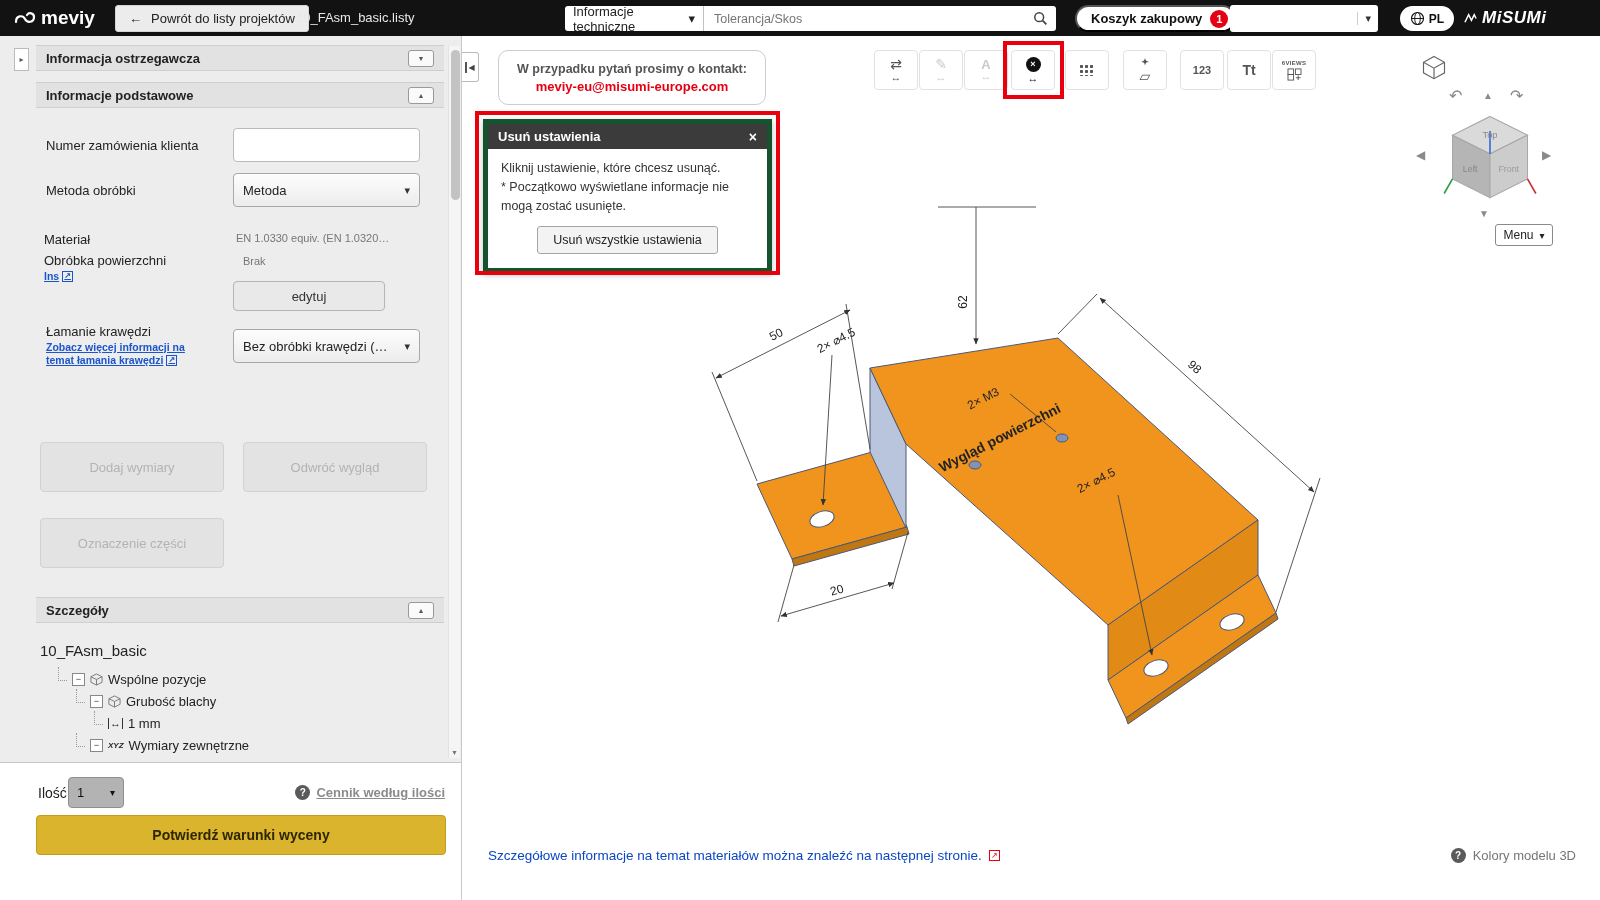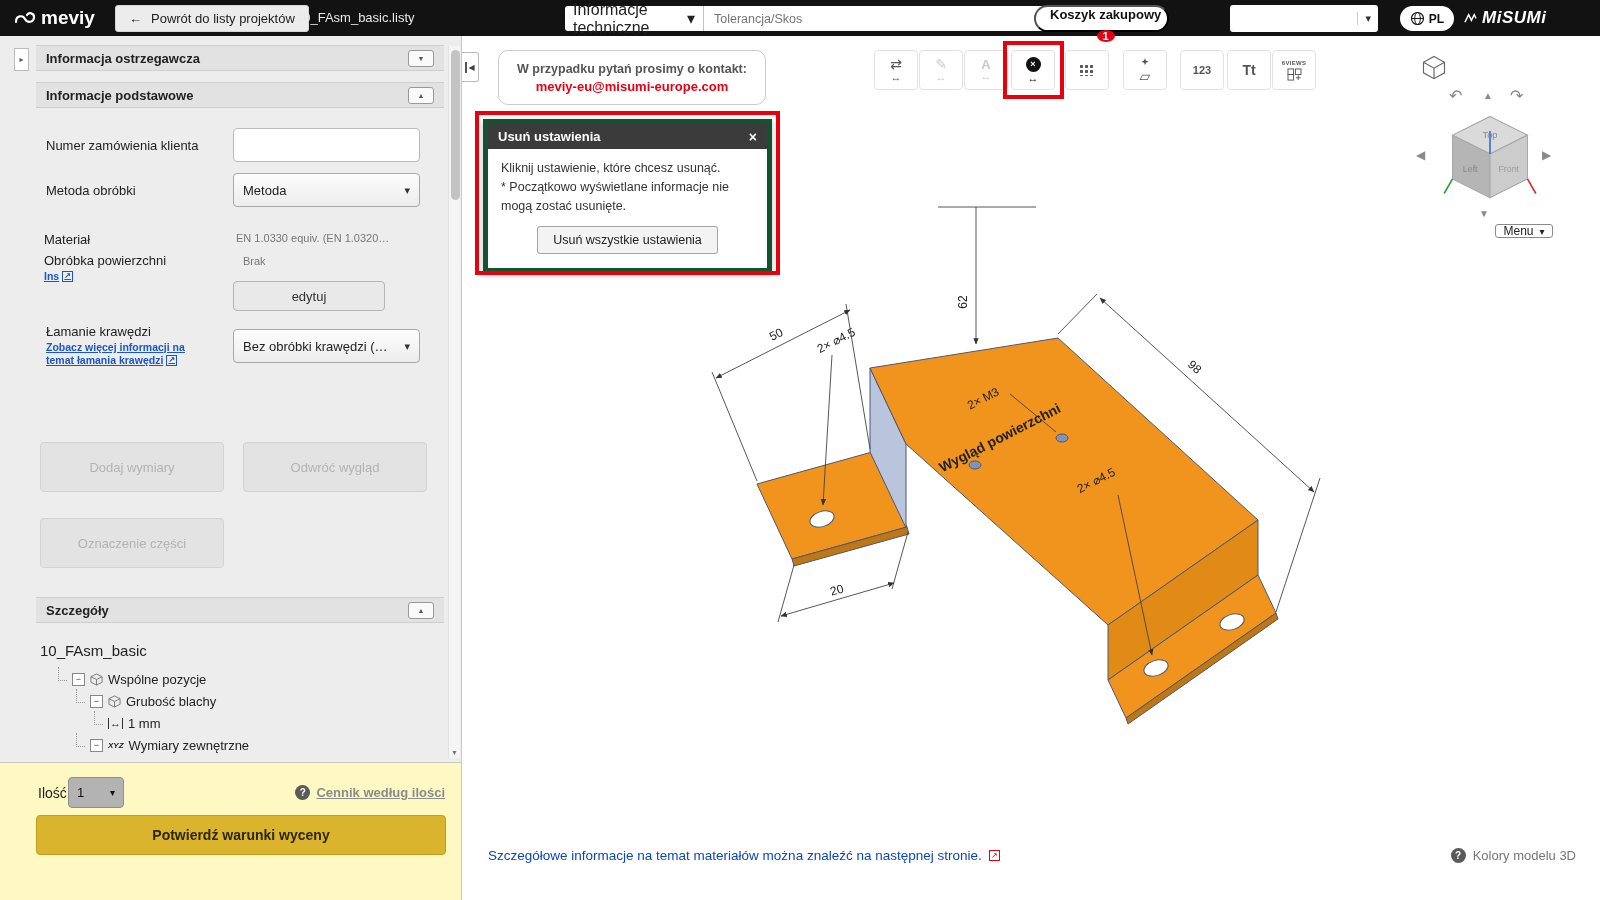--- a/index.html
+++ b/index.html
@@ -5,24 +5,24 @@
   * { box-sizing: border-box; }
   body { margin:0; font-family:"Liberation Sans", sans-serif; background:#888; }
   .stage { position:relative; width:1600px; height:900px; background:#fff; overflow:hidden; }
 
   
   .topbar { position:absolute; left:0; top:0; width:1600px; height:36px; background:#121212; z-index:30; }
   .topbar > * { position:absolute; }
   .logo { left:14px; top:7px; display:flex; align-items:center; gap:3px; color:#fff; font-size:19px; font-weight:bold; }
   .backbtn { left:115px; top:5px; height:27px; background:#ececec; border:1px solid #d5d5d5; border-radius:3px; display:flex; align-items:center; gap:9px; padding:0 13px; font-size:13px; color:#222; cursor:pointer; }
   .fname { left:296px; top:0; height:36px; line-height:36px; color:#e8e8e8; font-size:13px; }
-  .infoselect { left:565px; top:6px; width:139px; height:25px; background:#fff; border-radius:3px 0 0 3px; border-right:1px solid #c2c2c2; display:flex; align-items:center; justify-content:space-between; padding:0 8px; font-size:16px; color:#222; cursor:pointer; }
+  .infoselect { left:565px; top:6px; width:139px; height:25px; background:#fff; border-radius:3px 0 0 3px; border-right:1px solid #c2c2c2; display:flex; align-items:center; justify-content:space-between; padding:0 8px; font-size:13px; color:#222; cursor:pointer; }
   .searchwrap { left:704px; top:6px; width:352px; height:25px; background:#fff; border-radius:0 3px 3px 0; display:flex; align-items:center; }
   .searchwrap input { flex:1; border:none; outline:none; background:transparent; font-size:12.5px; color:#333; padding:0 10px; font-family:inherit; }
-  .cartbtn { left:1034px; top:5px; height:27px; background:#fff; border-radius:14px; display:flex; align-items:center; gap:8px; padding:0 6px 0 14px; font-size:13px; font-weight:bold; color:#111; cursor:pointer;flex-direction:column; }
+  .cartbtn { left:1075px; top:5px; height:27px; background:#fff; border-radius:14px; display:flex; align-items:center; gap:8px; padding:0 6px 0 14px; font-size:13px; font-weight:bold; color:#111; cursor:pointer; }
   .badge { width:18px; height:18px; border-radius:50%; background:#e60012; color:#fff; font-size:11px; font-weight:bold; display:flex; align-items:center; justify-content:center; }
   .topselect { left:1230px; top:5px; width:148px; height:27px; background:#fff; border-radius:3px; display:flex; align-items:center; justify-content:flex-end; padding-right:7px; cursor:pointer; }
   .topselect .caret { border-left:1px solid #ccc; padding-left:7px; font-size:11px; color:#333; }
   .langpill { left:1400px; top:6px; width:54px; height:25px; background:#fff; border-radius:13px; display:flex; align-items:center; justify-content:center; gap:4px; font-size:12px; font-weight:bold; color:#111; cursor:pointer; }
   .brand { left:1464px; top:8px; display:flex; align-items:center; gap:5px; color:#fff; font-size:17px; font-weight:bold; font-style:italic; letter-spacing:.5px; }
 
   
   .sidebar { position:absolute; left:0; top:36px; width:462px; height:864px; background:#ededed; border-right:1px solid #c9c9c9; z-index:10; }
   .sidebar > * { position:absolute; }
   .expandtab { left:14px; top:12px; width:15px; height:23px; background:#fff; border:1px solid #bbb; display:flex; align-items:center; justify-content:center; font-size:8px; color:#555; z-index:3; cursor:pointer; }
@@ -38,21 +38,21 @@
   .disbtn { background:#e3e3e3; border:1px solid #d2d2d2; border-radius:4px; font-size:13px; color:#b3b3b3; display:flex; align-items:center; justify-content:center; }
   .troot { font-size:15px; color:#222; }
   .trow { display:flex; align-items:center; gap:5px; font-size:13px; color:#222; cursor:pointer; }
   .elb { width:9px; height:14px; border-left:1px dotted #999; border-bottom:1px dotted #999; margin-bottom:11px; }
   .mbox { width:13px; height:13px; background:#fff; border:1px solid #888; font-size:9px; line-height:10px; text-align:center; color:#333; }
   .dimicon { font-size:11px; font-weight:bold; color:#222; border-left:1px solid #333; border-right:1px solid #333; line-height:11px; padding:0 1px; }
   .xyzicon { font-size:8px; font-weight:bold; font-style:italic; color:#222; }
   .sbtrack { left:448px; top:10px; width:12px; height:712px; background:#f5f5f5; border-left:1px solid #e2e2e2; }
   .sbthumb { position:absolute; left:1.5px; top:4px; width:9px; height:150px; background:#c3c3c3; border-radius:5px; cursor:pointer; }
   .sbarrow { position:absolute; left:0; bottom:2px; width:11px; text-align:center; font-size:7px; color:#777; cursor:pointer; }
-  .sfooter { left:0; top:726px; width:461px; height:138px; background:#fef9c3; border-top:1px solid #c9c9c9; }
+  .sfooter { left:0; top:726px; width:461px; height:138px; background:#ffffff; border-top:1px solid #c9c9c9; }
   .sfooter > * { position:absolute; }
   .qtysel { left:68px; top:14px; width:56px; height:31px; background:#b3b3b3; border:1px solid #8f8f8f; border-radius:4px; display:flex; align-items:center; justify-content:space-between; padding:0 8px; font-size:13px; color:#111; cursor:pointer; }
   .pricing { right:16px; top:22px; display:flex; align-items:center; gap:6px; color:#8b8b8b; font-size:13px; font-weight:bold; cursor:pointer; }
   .pricing .txt { text-decoration:underline; }
   .qcircle { width:15px; height:15px; border-radius:50%; background:#5a5a5a; color:#fff; font-size:10px; font-weight:bold; display:flex; align-items:center; justify-content:center; }
   .confirm { left:36px; top:52px; width:410px; height:40px; background:#d9b42c; border:1px solid #c19d18; border-radius:4px; font-size:14px; font-weight:bold; color:#2e2600; display:flex; align-items:center; justify-content:center; cursor:pointer; }
 
   
   .canvas { position:absolute; left:462px; top:36px; width:1138px; height:864px; background:#fff; }
   .canvas > * { position:absolute; }
@@ -73,21 +73,21 @@
   .popup-h { height:25px; background:#3b3b3b; color:#fff; font-size:13px; font-weight:bold; display:flex; align-items:center; padding:0 10px; }
   .popup-x { margin-left:auto; font-size:14px; cursor:pointer; }
   .popup-b { padding:10px 13px 12px; font-size:12.5px; color:#333; line-height:1.5; }
   .popup-btn { display:block; margin:11px auto 2px; background:#f3f3f3; border:1px solid #a5a5a5; border-radius:3px; font-size:12.5px; color:#222; padding:6px 15px; cursor:pointer; font-family:inherit; }
   .model { left:188px; top:114px; width:720px; height:620px; }
   .vcube { left:942px; top:10px; width:192px; height:210px; }
   .vcube > * { position:absolute; }
   .vc-ico { left:16px; top:8px; width:28px; height:26px; cursor:pointer; }
   .vc-ctl { color:#8a8a8a; cursor:pointer; }
   .cubesvg { left:36px; top:60px; width:100px; height:100px; cursor:pointer; }
-  .menubtn { left:91px; top:178px; width:58px; height:14px; background:#fff; border:1px solid #8a8a8a; border-radius:3px; display:flex; align-items:center; justify-content:center; gap:6px; font-size:12px; color:#222; cursor:pointer; }
+  .menubtn { left:91px; top:178px; width:58px; height:22px; background:#fff; border:1px solid #8a8a8a; border-radius:3px; display:flex; align-items:center; justify-content:center; gap:6px; font-size:12px; color:#222; cursor:pointer; }
   .menubtn .caret { font-size:10px; }
   .matlink { left:26px; top:812px; display:flex; align-items:center; gap:7px; font-size:13.5px; color:#0b46c4; cursor:pointer; }
   .extbox { display:inline-flex; width:11px; height:11px; border:1.5px solid currentColor; align-items:center; justify-content:center; font-size:8px; line-height:8px; }
   .extred { color:#e60012; }
   .colorslink { right:24px; top:812px; display:flex; align-items:center; gap:7px; font-size:13px; color:#767676; cursor:pointer; }
 </style>
 </head>
 <body>
 
 <div class="stage">

